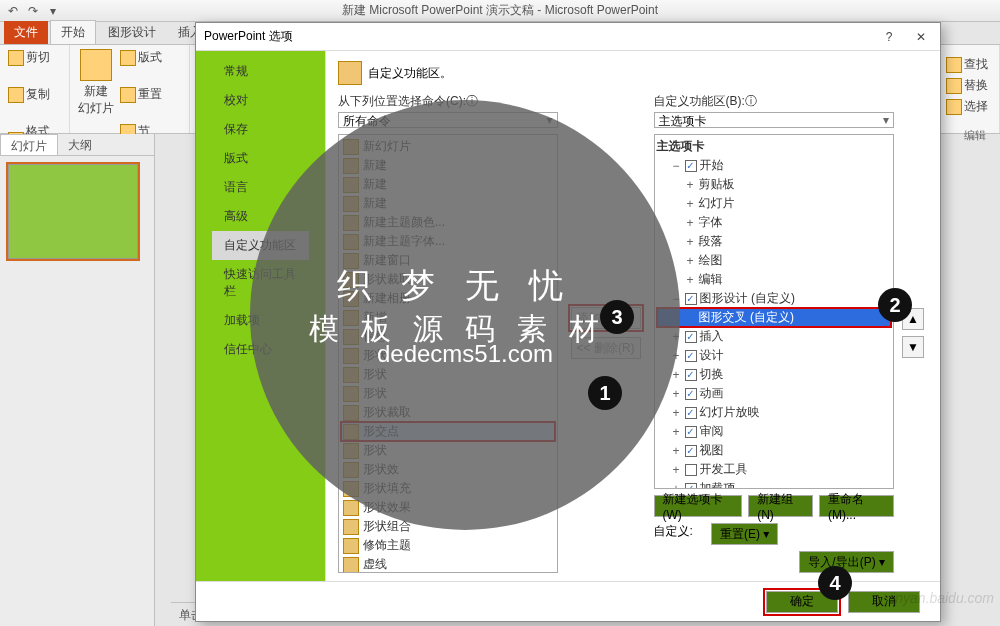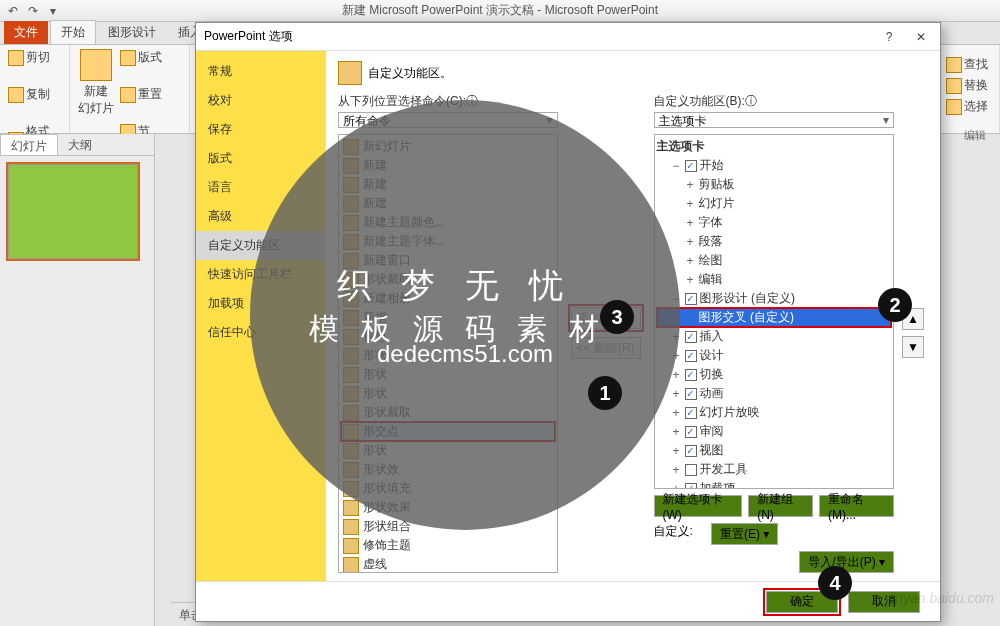--- a/index.html
+++ b/index.html
@@ -37,21 +37,21 @@
 .right-hint { position: absolute; right: 2px; top: 56px; width: 52px; display:flex; flex-direction:column; gap:4px; }
 .right-hint .row { display:flex; align-items:center; gap:2px; color:#444; }
 .edit-label { position:absolute; right: 14px; top: 128px; color:#666; font-size:11px; }
 
 
 .dialog { position: absolute; left: 195px; top: 22px; width: 746px; height: 600px; background: #fff; border: 1px solid #8a8a8a; box-shadow: 4px 4px 12px rgba(0,0,0,.3); display: flex; flex-direction: column; }
 .dlg-title { height: 28px; background: #fff; display: flex; align-items: center; padding: 0 8px; border-bottom: 1px solid #ddd; justify-content: space-between; }
 .dlg-title .controls { display: flex; gap: 10px; }
 .dlg-title .ctl { width: 22px; height: 18px; display:flex; align-items:center; justify-content:center; color:#444; }
 .dlg-body { flex: 1; display: flex; overflow: hidden; }
-.dlg-nav { width: 130px; background: #fde047; border-right: 1px solid #ddd; padding: 6px 0; }
+.dlg-nav { width: 130px; background: #84cc16; border-right: 1px solid #ddd; padding: 6px 16px; }
 .dlg-nav-item { padding: 6px 12px; color: #333; cursor: default; }
 .dlg-nav-item.sel { background: #d8d8d8; }
 .dlg-main { flex: 1; padding: 10px 12px 8px 12px; display: flex; flex-direction: column; overflow: hidden; }
 .dlg-heading { display:flex; align-items:center; gap:6px; margin-bottom: 8px; }
 .dlg-heading .hicon { width: 24px; height: 24px; background: #f0c674; border:1px solid #b8860b; }
 .pane-row { display: flex; gap: 8px; flex: 1; overflow: hidden; }
 .pane { flex: 1; display: flex; flex-direction: column; overflow: hidden; }
 .pane-label { margin-bottom: 2px; color: #333; }
 .combo { height: 16px; border: 1px solid #aaa; background: #fff; display:flex; align-items:flex-start; justify-content:space-between; padding: 0 4px; margin-bottom: 6px; }
 .combo .arrow { color:#666; }

